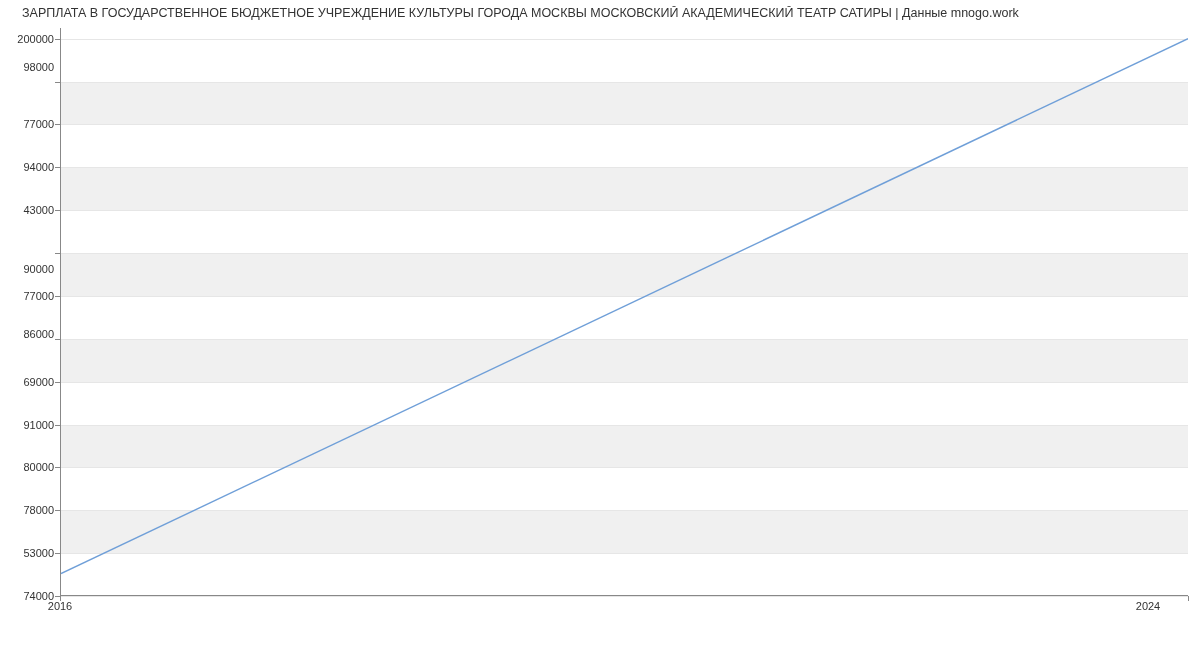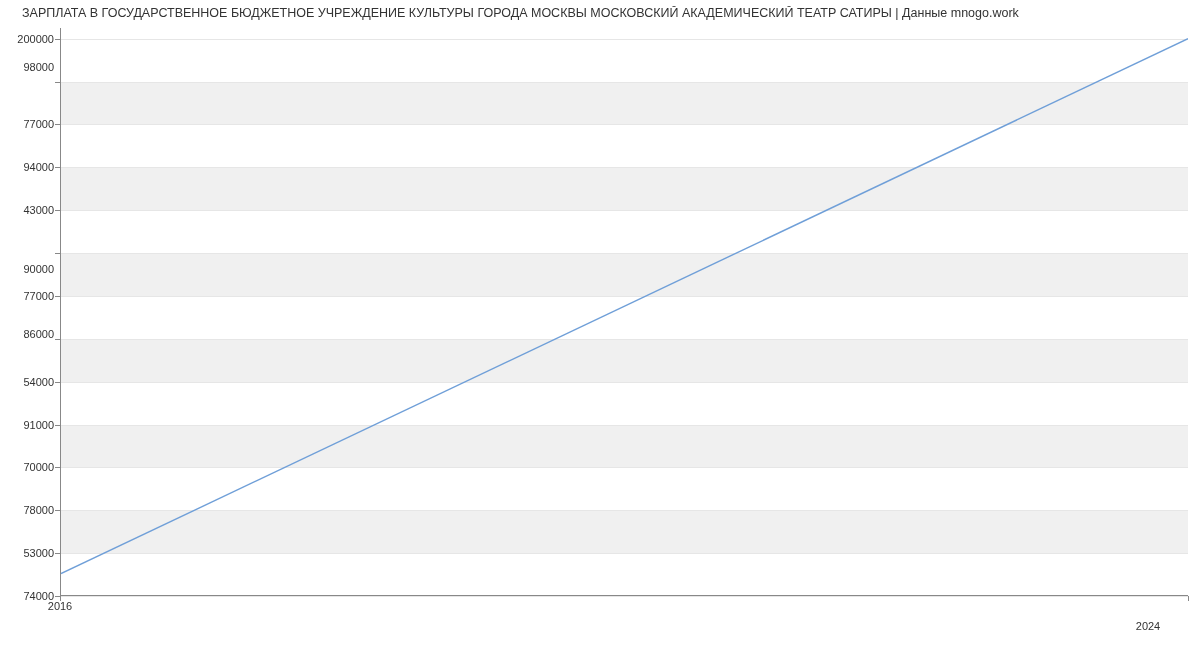--- a/index.html
+++ b/index.html
@@ -115,39 +115,39 @@
       <svg class="series-line" viewBox="0 0 1128 568" preserveAspectRatio="none">
       <line id="data-line" stroke="#6f9fd8" stroke-width="1.4" x1="0" y1="546.566037735849" x2="1128" y2="10.716981132075489"></line>
     </svg>
   </div>
 <div class="y-tick-label" style="top: 596px; text-align: right;">74000</div>
     <div class="y-tick-mark" style="top: 596px;"></div>
     <div class="y-tick-label" style="top: 553.132px;">53000</div>
     <div class="y-tick-mark" style="top: 553.132px;"></div>
     <div class="y-tick-label" style="top: 510.264px;">78000</div>
     <div class="y-tick-mark" style="top: 510.264px;"></div>
-    <div class="y-tick-label" style="top: 467.396px;">70000</div>
+    <div class="y-tick-label" style="top: 467.396px;">80000</div>
     <div class="y-tick-mark" style="top: 467.396px;"></div>
     <div class="y-tick-label" style="top: 424.528px;">91000</div>
     <div class="y-tick-mark" style="top: 424.528px;"></div>
-    <div class="y-tick-label" style="top: 381.66px;">54000</div>
+    <div class="y-tick-label" style="top: 381.66px;">69000</div>
     <div class="y-tick-mark" style="top: 381.66px;"></div>
     <div class="y-tick-label" style="top: 334px;">86000</div>
     <div class="y-tick-mark" style="top: 338.792px;"></div>
     <div class="y-tick-label" style="top: 295.925px;">77000</div>
     <div class="y-tick-mark" style="top: 295.925px;"></div>
     <div class="y-tick-label" style="top: 269px;">90000</div>
     <div class="y-tick-mark" style="top: 253.057px;"></div>
     <div class="y-tick-label" style="top: 210.189px;">43000</div>
     <div class="y-tick-mark" style="top: 210.189px;"></div>
     <div class="y-tick-label" style="top: 167.321px;">94000</div>
     <div class="y-tick-mark" style="top: 167.321px;"></div>
     <div class="y-tick-label" style="top: 124.453px;">77000</div>
     <div class="y-tick-mark" style="top: 124.453px;"></div>
     <div class="y-tick-label" style="top: 67px;">98000</div>
     <div class="y-tick-mark" style="top: 81.5849px;"></div>
     <div class="y-tick-label" style="top: 38.717px;">200000</div>
     <div class="y-tick-mark" style="top: 38.717px;"></div>
     <div class="x-tick-label" style="left: 60px;">2016</div>
     <div class="x-tick-mark" style="left: 60px;"></div>
-    <div class="x-tick-label" style="left: 1148px; margin-top: 20px;">2024</div>
+    <div class="x-tick-label" style="left: 1148px;">2024</div>
     <div class="x-tick-mark" style="left: 1188px;"></div>
   </div>
 
 </body></html>

